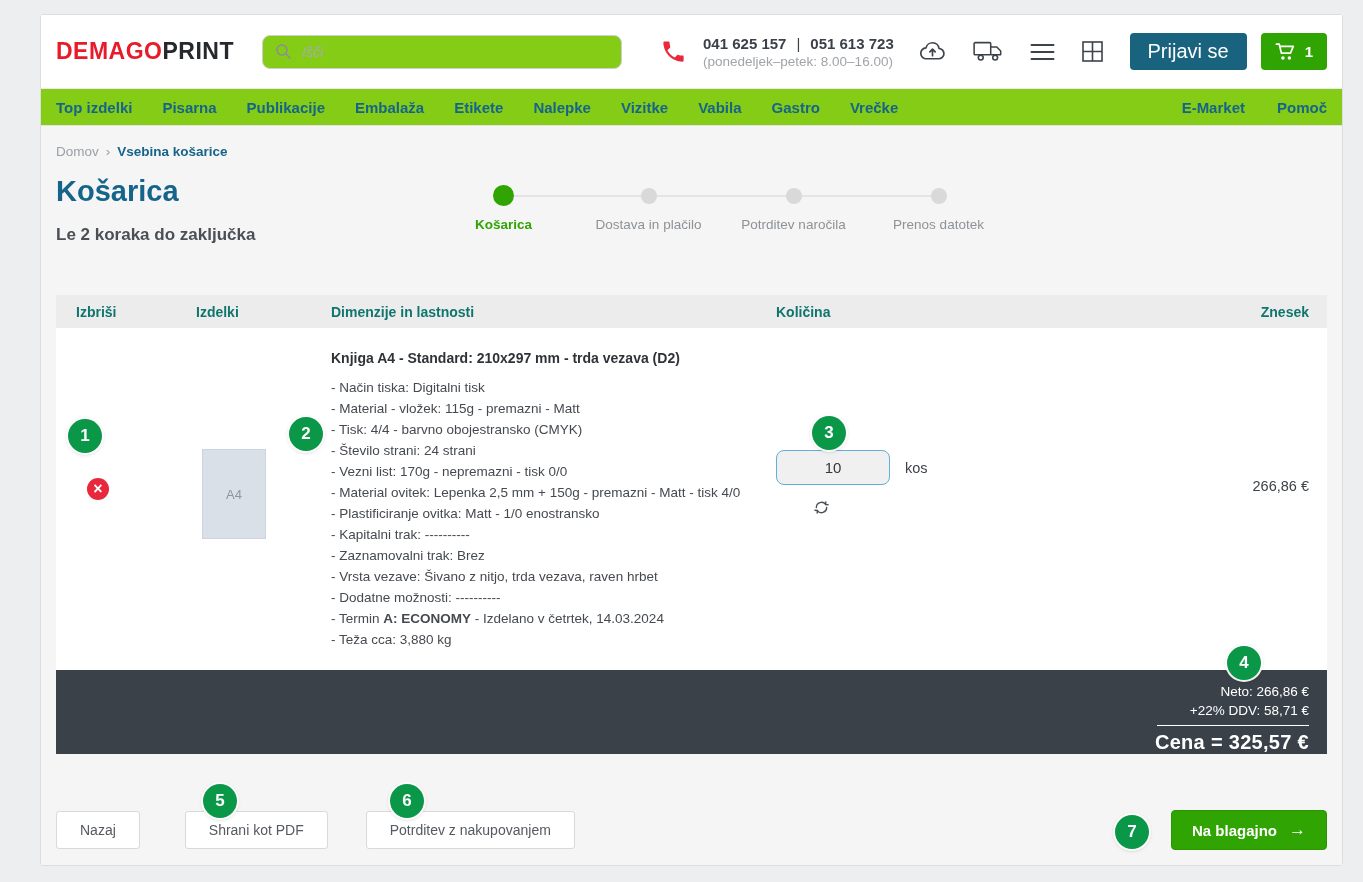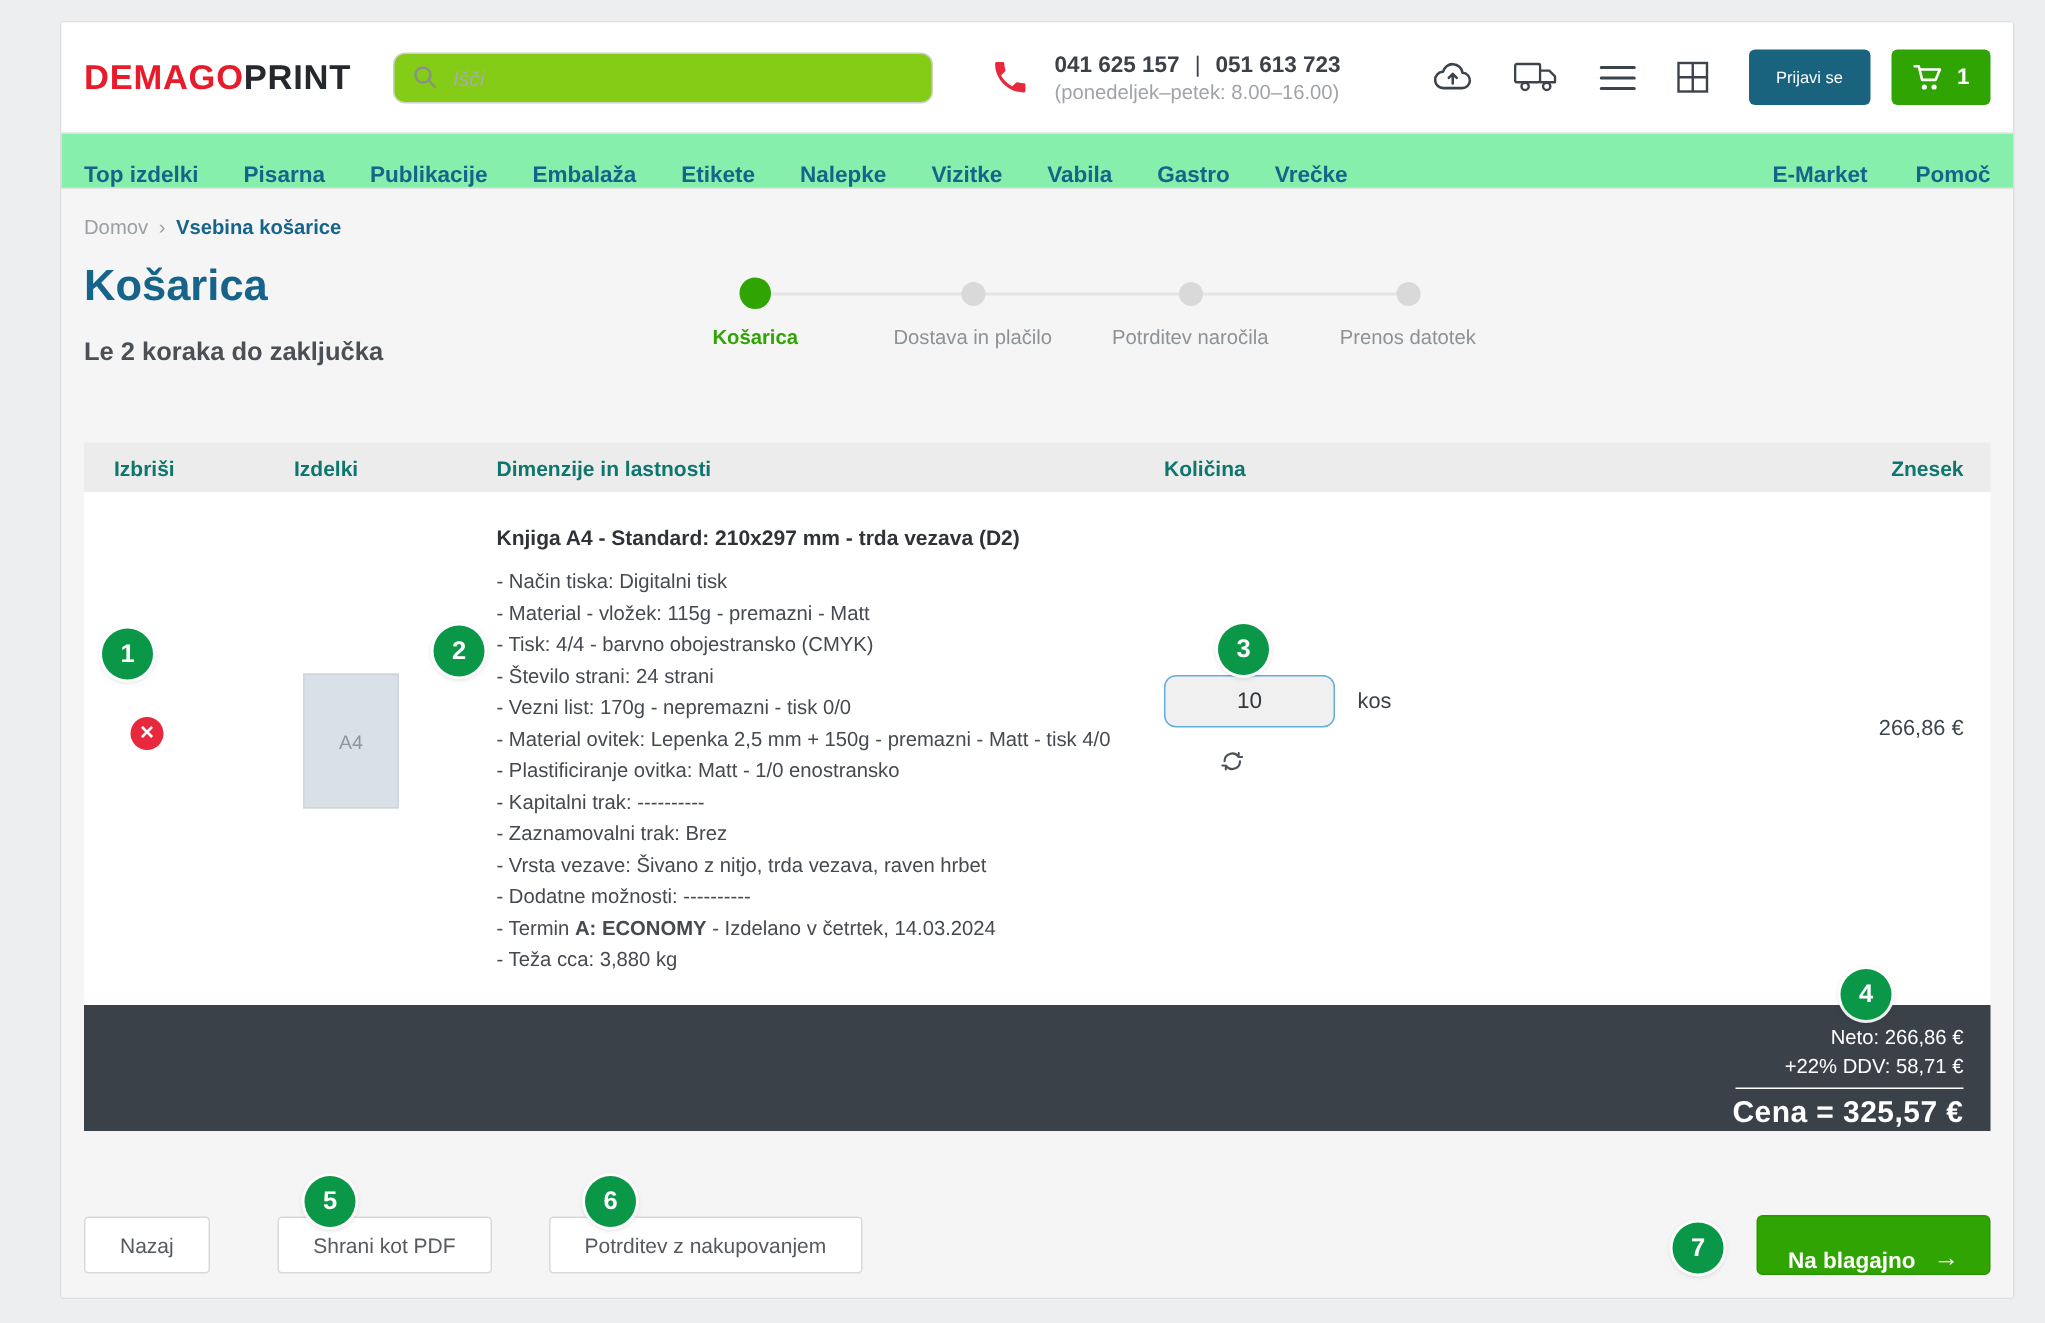--- a/index.html
+++ b/index.html
@@ -23,24 +23,24 @@
   .search-wrap { margin-left:28px; width:360px; height:34px; border:1px solid #cfcfcf; border-radius:8px; display:flex; align-items:center; padding:0 12px; background:#84cc16; }
   .search-wrap input { border:none; outline:none; flex:1; margin-left:10px; font-size:14px; font-family:inherit; color:#3b4148; background:transparent; }
   .search-wrap input::placeholder { color:#a7abb0; font-style:italic; }
   .phone-block { margin-left:38px; display:flex; align-items:center; }
   .phone-texts { margin-left:16px; }
   .phone-numbers { font-size:15px; font-weight:bold; color:#3b4148; }
   .phone-numbers .sep { margin:0 10px; color:#3b4148; font-weight:normal; }
   .phone-hours { font-size:13.5px; color:#a0a4a8; margin-top:2px; }
   .header-icons { margin-left:auto; display:flex; align-items:center; gap:26px; }
   .hicon { display:flex; align-items:center; justify-content:center; cursor:pointer; }
-  .btn-login { margin-left:26px; height:37px; padding:0 18px; background:#19637f; color:#fff; border:none; border-radius:4px; font-size:11px; font-family:inherit; cursor:pointer; }
+  .btn-login { margin-left:26px; height:37px; padding:0 18px; background:#19637f; color:#fff; border:none; border-radius:4px; font-size:20px; font-family:inherit; cursor:pointer; }
   .btn-cart { margin-left:14px; height:37px; padding:0 14px; background:#2fa402; color:#fff; border:none; border-radius:4px; font-size:15px; font-weight:bold; font-family:inherit; display:flex; align-items:center; gap:9px; cursor:pointer; }
   
-  .nav { height:37px; padding:0 15px; display:flex; align-items:flex-end; border-bottom:1px solid #e3e3e3; background:#86efac; }
+  .nav { height:37px; padding:0 15px; display:flex; align-items:center; border-bottom:1px solid #e3e3e3; background:#84cc16; }
   .nav-left { display:flex; gap:30px; }
   .nav-right { margin-left:auto; display:flex; gap:32px; }
   .nav-link { color:#17648a; font-size:15px; font-weight:bold; text-decoration:none; cursor:pointer; white-space:nowrap; }
   
   .content { flex:1; background:#f5f5f6; padding:15px; }
   .breadcrumb { font-size:13.5px; color:#9aa0a5; margin:3px 0 16px; }
   .breadcrumb .bc-sep { margin:0 7px; }
   .breadcrumb .bc-current { color:#17648a; font-weight:bold; cursor:default; }
   .bc-home { cursor:pointer; }
   .title-row { display:flex; }
@@ -78,21 +78,21 @@
   .summary { height:84px; background:#3a4149; color:#fff; text-align:right; padding:12px 18px; }
   .sum-line { font-size:13.5px; line-height:19px; }
   .sum-divider { width:152px; margin:5px 0 5px auto; border-top:1px solid #fff; }
   .sum-total { font-size:20px; font-weight:bold; letter-spacing:.3px; }
   
   .footer-row { margin-top:56px; display:flex; align-items:center; }
   .btn-light { height:38px; background:#fff; border:1px solid #d9d9d9; border-radius:3px; font-size:14px; color:#555a60; font-family:inherit; padding:0 23px; cursor:pointer; }
   .ml45 { margin-left:45px; }
   .ml38 { margin-left:38px; }
   .spacer { flex:1; }
-  .btn-green { height:40px; background:#2fa402; border:1px solid #2a9700; border-radius:4px; color:#fff; font-size:15px; font-weight:bold; font-family:inherit; padding:0 20px; display:flex; align-items:flex-end; gap:12px; cursor:pointer; }
+  .btn-green { height:40px; background:#2fa402; border:1px solid #2a9700; border-radius:4px; color:#fff; font-size:15px; font-weight:bold; font-family:inherit; padding:0 20px; display:flex; align-items:center; gap:12px; cursor:pointer; }
   .btn-green .arrow { font-size:17px; font-weight:bold; }
   
   .badge { position:absolute; width:34px; height:34px; border-radius:50%; background:#0b9748; color:#fff; font-size:17px; font-weight:bold; display:flex; align-items:center; justify-content:center; box-shadow:0 0 0 2px rgba(255,255,255,.92), 0 1px 4px rgba(0,0,0,.28); z-index:50; }
   .badges .badge:nth-child(1){ left:68px;  top:419px; }
   .badges .badge:nth-child(2){ left:289px; top:417px; }
   .badges .badge:nth-child(3){ left:812px; top:416px; }
   .badges .badge:nth-child(4){ left:1227px;top:646px; }
   .badges .badge:nth-child(5){ left:203px; top:784px; }
   .badges .badge:nth-child(6){ left:390px; top:784px; }
   .badges .badge:nth-child(7){ left:1115px;top:815px; }

